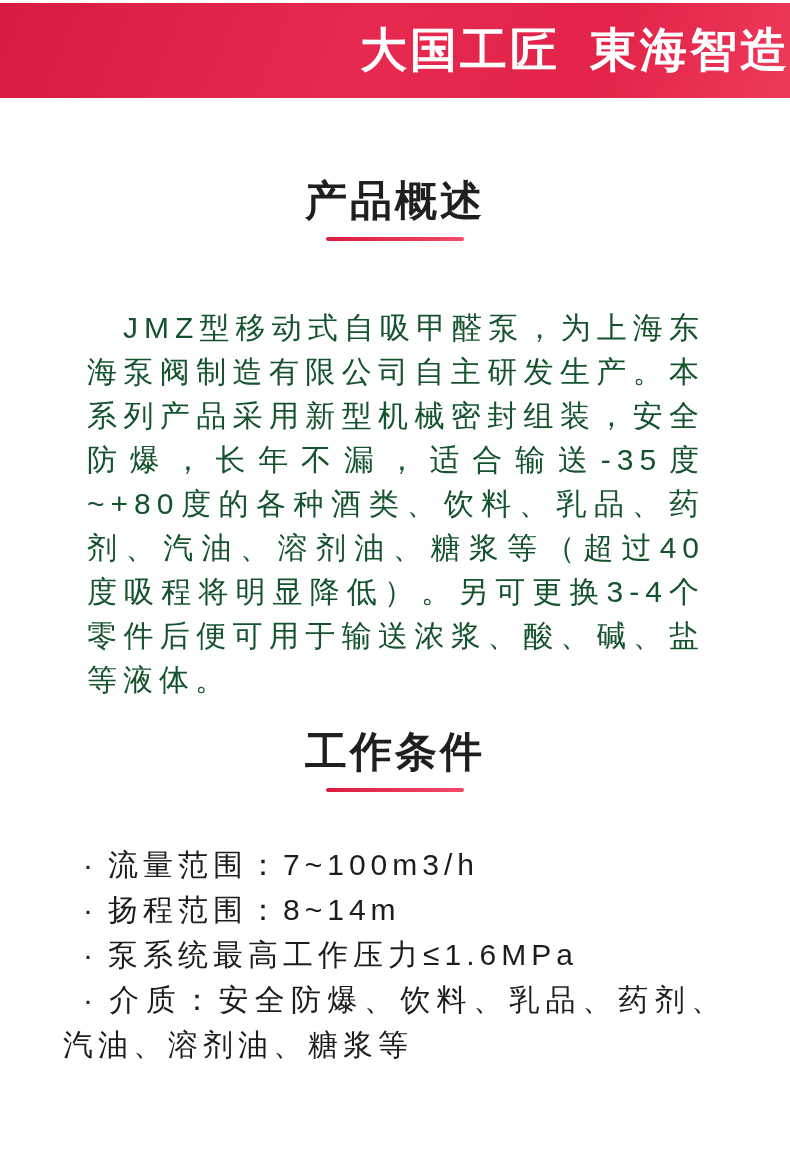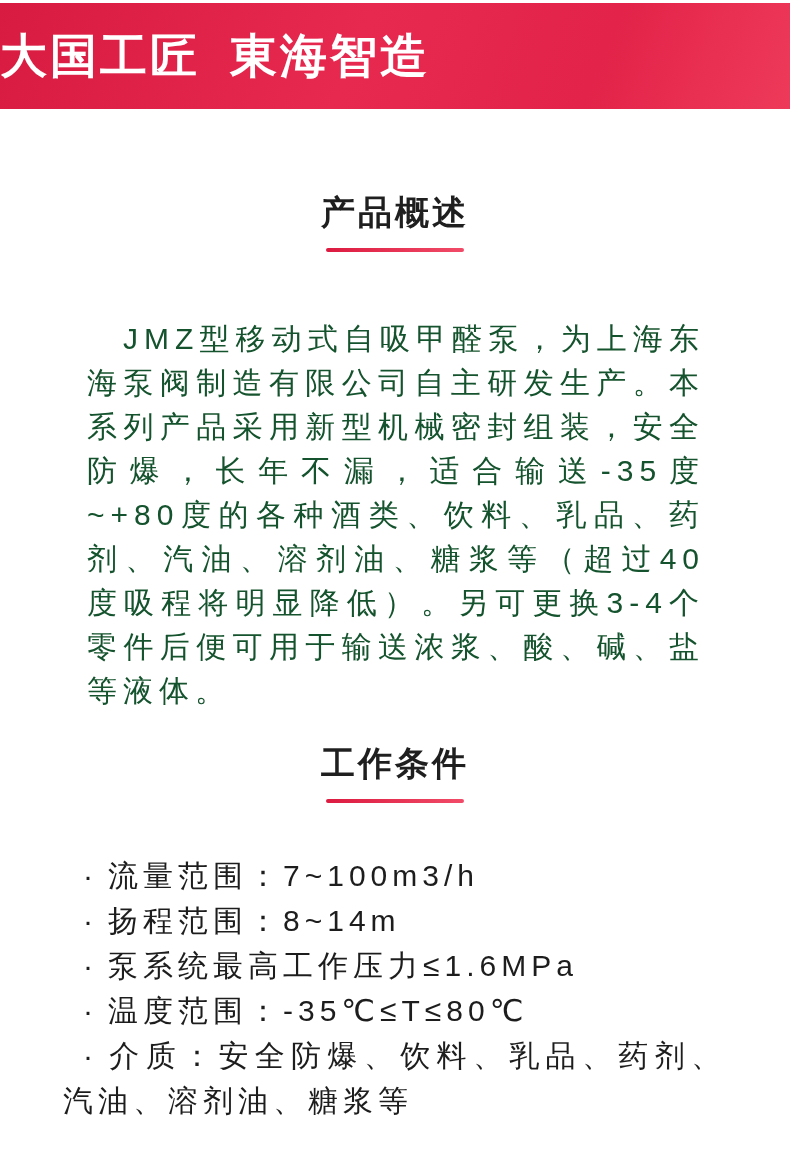--- a/index.html
+++ b/index.html
@@ -10,39 +10,39 @@
     position: relative;
     width: 790px;
     height: 1151px;
     margin: 0 auto;
     background: #ffffff;
     overflow: hidden;
   }
 
   .banner {
     margin-top: 3px;
-    height: 106px;
+    height: 95px;
     display: flex;
     align-items: center;
-    justify-content: flex-start;
+    justify-content: flex-end;
     background: linear-gradient(112deg, #d81b40 0%, #e72950 45%, #e32349 75%, #ee3a5a 100%);
   }
   .banner-title {
     color: #ffffff;
     font-size: 47px;
     font-weight: bold;
     letter-spacing: 3px;
     word-spacing: 14px;
     white-space: nowrap;
   }
 
   .section-title {
     margin: 0;
     text-align: center;
-    font-size: 34px;
+    font-size: 42px;
     line-height: 50px;
     font-weight: bold;
     letter-spacing: 3px;
     color: #1f1f1f;
   }
   .section-title.first { margin-top: 78px; }
   .section-title.second { margin-top: 25px; }
 
   .title-underline {
     width: 138px;
@@ -101,20 +101,17 @@
     <li>
       <span class="bullet-marker">·</span><span>流量范围：7~100m3/h</span>
     </li>
     <li>
       <span class="bullet-marker">·</span><span>扬程范围：8~14m</span>
     </li>
     <li>
       <span class="bullet-marker">·</span><span>泵系统最高工作压力≤1.6MPa</span>
     </li>
     <li>
-      <span class="bullet-marker">·</span><span>温度范围：-35℃≤T≤80℃</span>
-    </li>
-    <li>
       <span class="bullet-marker">·</span><span>介质：安全防爆、饮料、乳品、药剂、汽油、溶剂油、糖浆等</span>
     </li>
   </ul>
 
 </div>
 
 </body></html>

